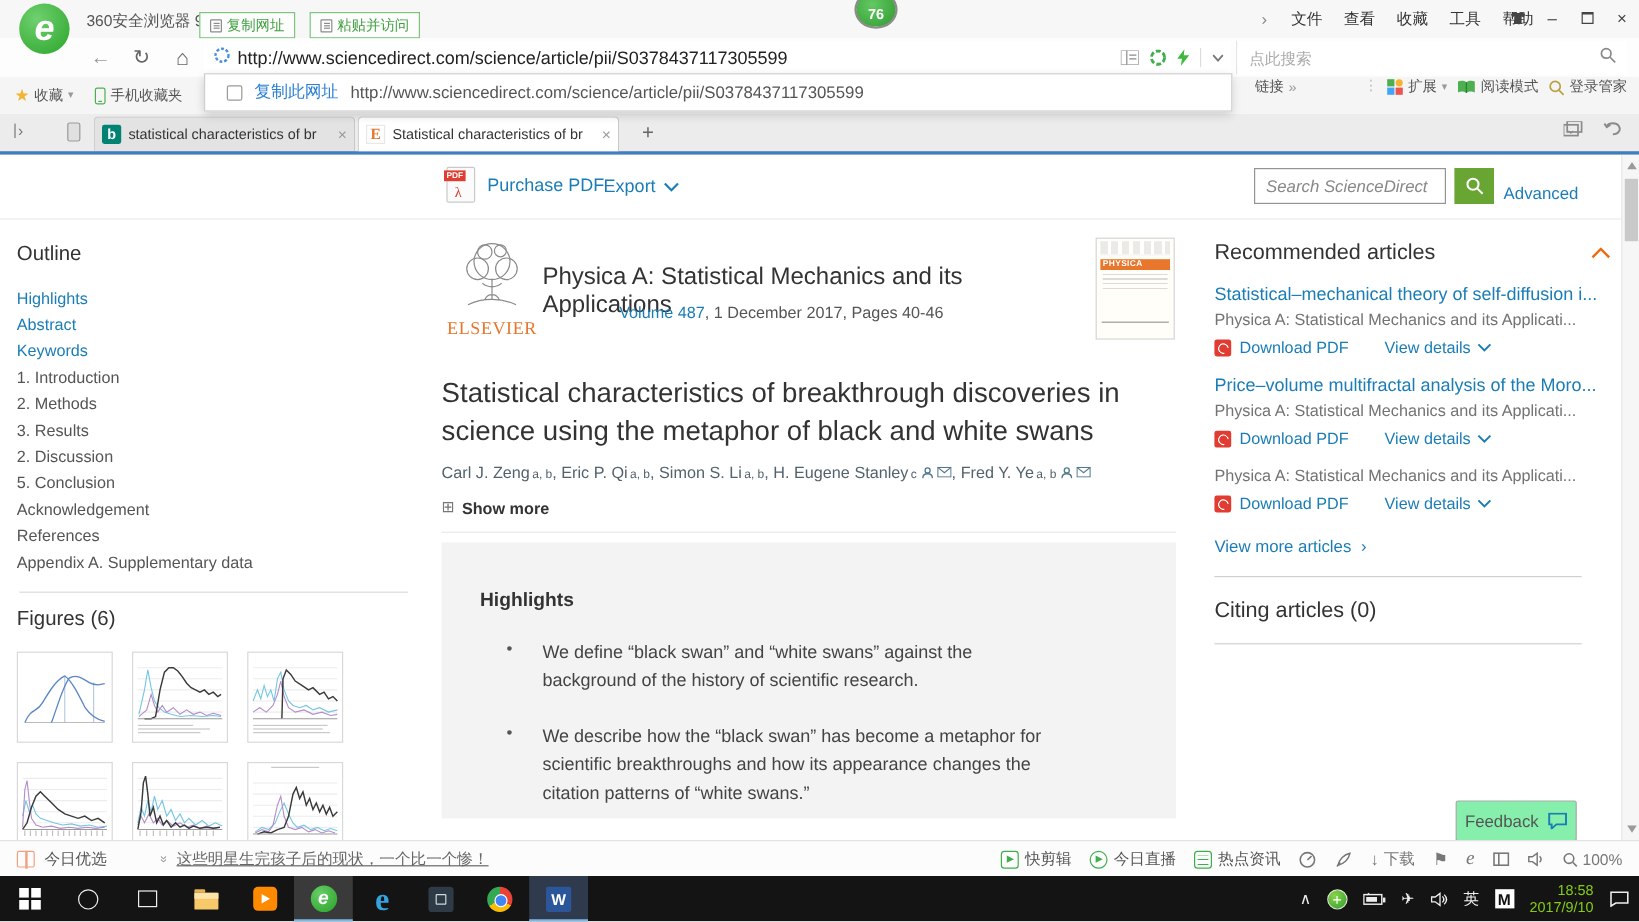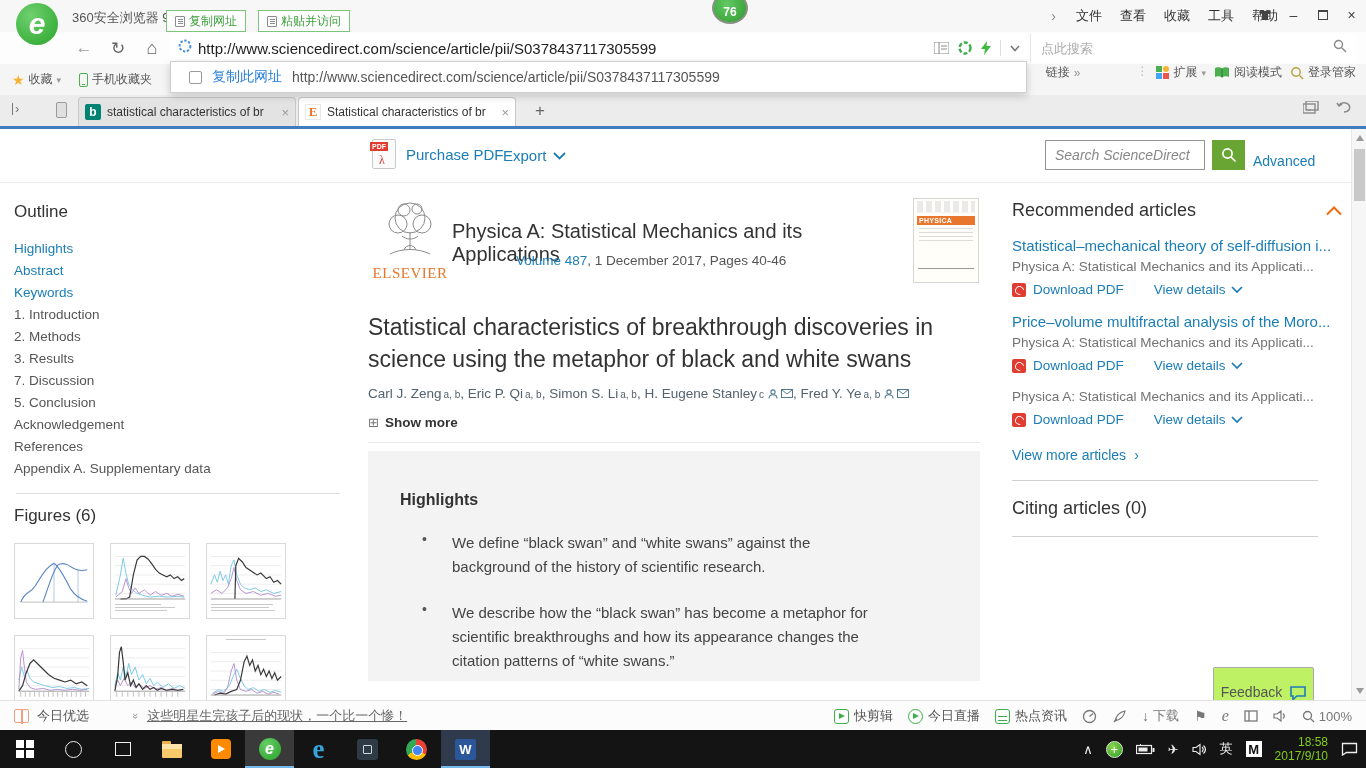--- a/index.html
+++ b/index.html
@@ -152,22 +152,22 @@
   .rec-item .rj { font-size:13.5px; color:#737373; margin-top:5px; white-space:nowrap; overflow:hidden;}
   .rec-links { display:flex; align-items:center; gap:8px; margin-top:8px; font-size:13.5px; }
   .rec-links .vd { display:flex; align-items:center; gap:5px; margin-left:22px; cursor:pointer;}
   .rec-links .dl { display:flex; align-items:center; gap:7px; cursor:pointer;}
   .pdf-sm { width:14px; height:14px; background:#e03c31; border-radius:2px; position:relative; }
   .pdf-sm::after{ content:""; position:absolute; left:3px; top:3px; width:7px; height:7px;
                   border:1.5px solid #fff; border-radius:50%; border-right-color:transparent; transform:rotate(35deg);}
   .view-more { margin-top:20px; font-size:14px; display:flex; gap:8px; align-items:center; cursor:pointer;}
   .rc-div { width:306px; height:1px; background:#d0d0d0; margin-top:17px; }
   .citing { font-size:18px; color:#333; margin-top:17px; }
-  .feedback-btn { position:absolute; left:1213px; top:538px; width:101px; height:34px; background:#bef264; border:1px solid #a9a9a9;
-                  border-radius:2px; display:flex; align-items:flex-end; justify-content:center; gap:8px; font-size:14px; color:#555; cursor:pointer;}
+  .feedback-btn { position:absolute; left:1213px; top:538px; width:101px; height:34px; background:#86efac; border:1px solid #a9a9a9;
+                  border-radius:2px; display:flex; align-items:center; justify-content:center; gap:8px; font-size:14px; color:#555; cursor:pointer;}
 
   .vscroll { position:absolute; right:0; top:0; width:15px; height:571px; background:#f6f6f6; border-left:1px solid #e8e8e8;}
   .vs-arrow { position:absolute; left:4px; width:0; height:0; border-left:4px solid transparent; border-right:4px solid transparent; cursor:pointer;}
   .vs-up { top:6px; border-bottom:6px solid #9a9a9a; }
   .vs-down { bottom:6px; border-top:6px solid #9a9a9a; }
   .vs-thumb { position:absolute; left:2px; top:20px; width:11px; height:52px; background:#c9c9c9; cursor:pointer;}
 
   
   .statusbar { position:absolute; left:0; top:700px; width:1366px; height:30px; background:#fcfcfc; border-top:1px solid #e2e2e2;
                display:flex; align-items:center; font-size:13px; color:#555; }
@@ -422,21 +422,21 @@
 
     <div class="outline-col">
       <div class="outline-h">Outline</div>
       <div class="outline-list">
         <div class="ol-link">Highlights</div>
         <div class="ol-link">Abstract</div>
         <div class="ol-link">Keywords</div>
         <div class="ol-plain">1. Introduction</div>
         <div class="ol-plain">2. Methods</div>
         <div class="ol-plain">3. Results</div>
-        <div class="ol-plain">7. Discussion</div>
+        <div class="ol-plain">2. Discussion</div>
         <div class="ol-plain">5. Conclusion</div>
         <div class="ol-plain">Acknowledgement</div>
         <div class="ol-plain">References</div>
         <div class="ol-plain">Appendix A. Supplementary data</div>
       </div>
       <div class="outline-div"></div>
       <div class="figures-h">Figures (6)</div>
       <div class="thumbs">
         <div class="thumb">
           <svg width="74" height="66" viewBox="0 0 80 66">

